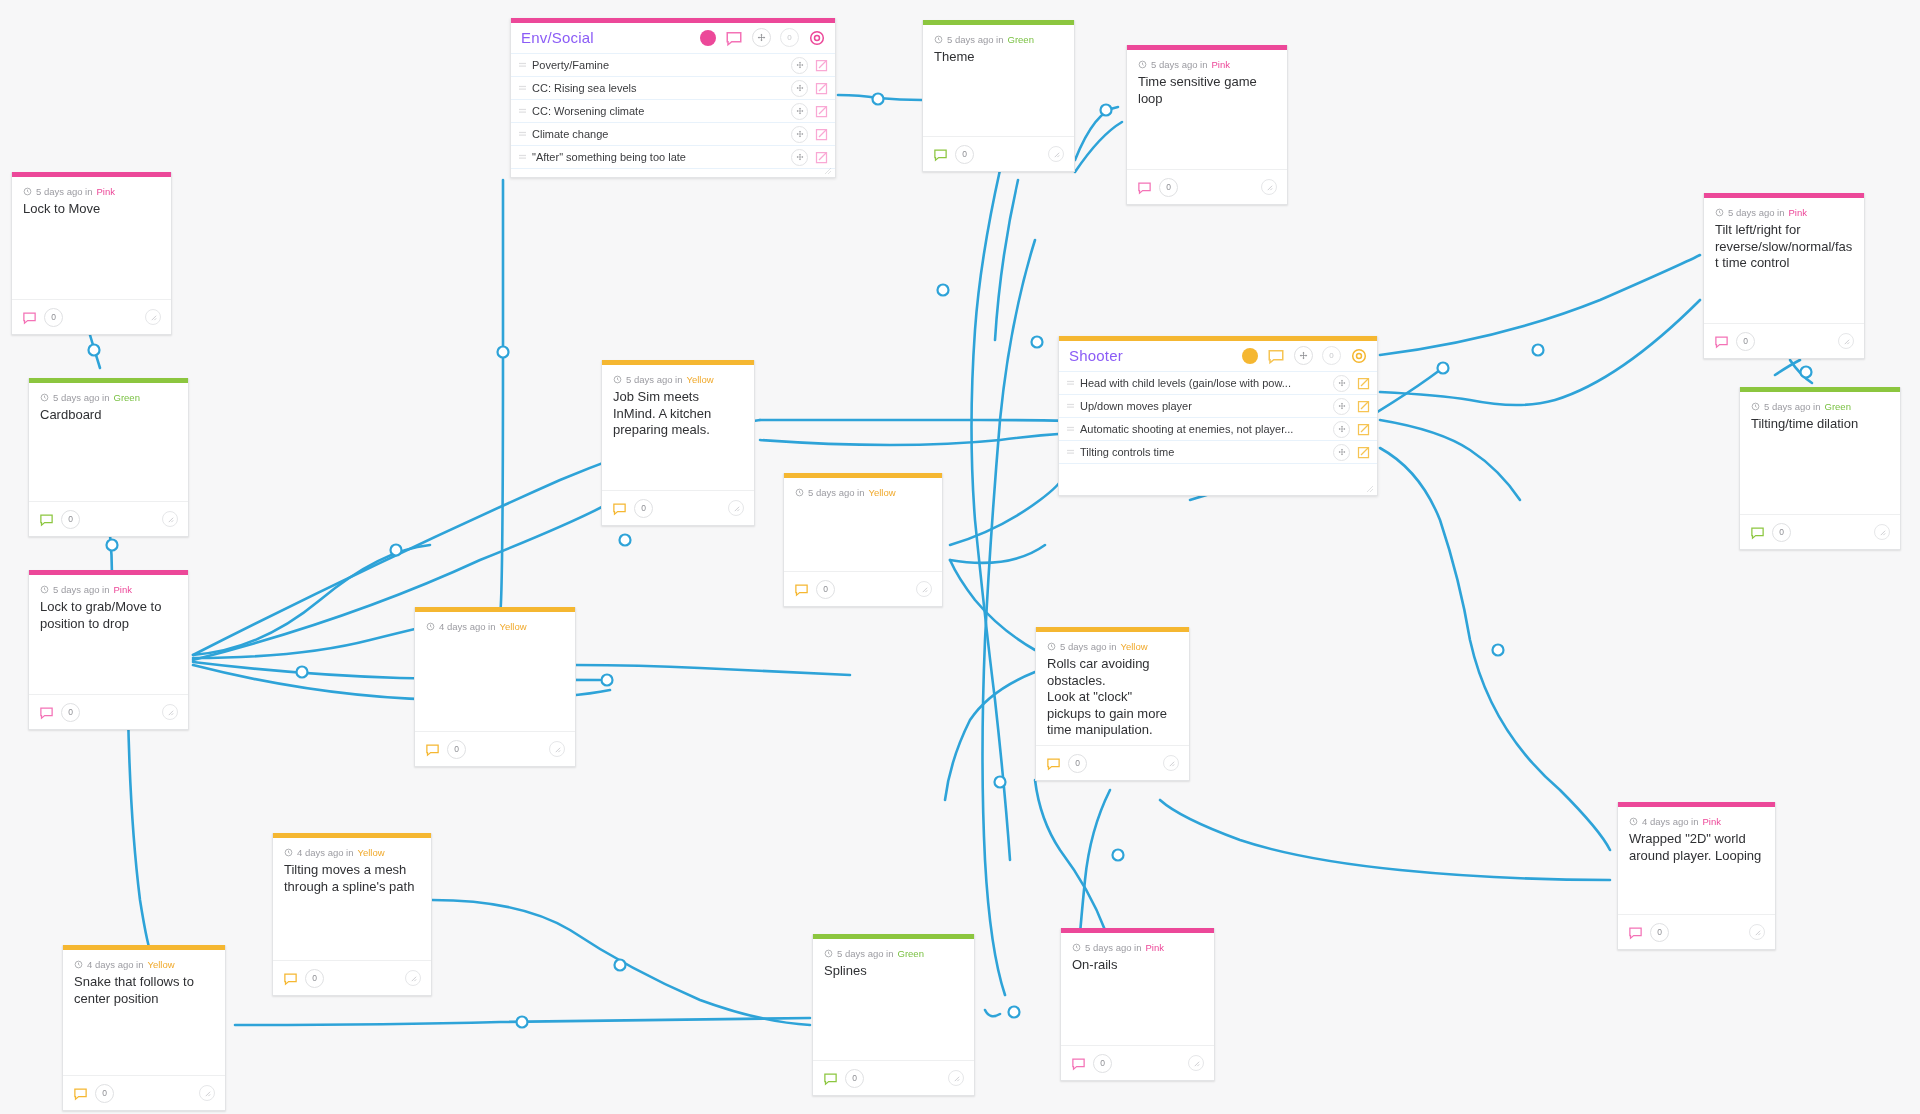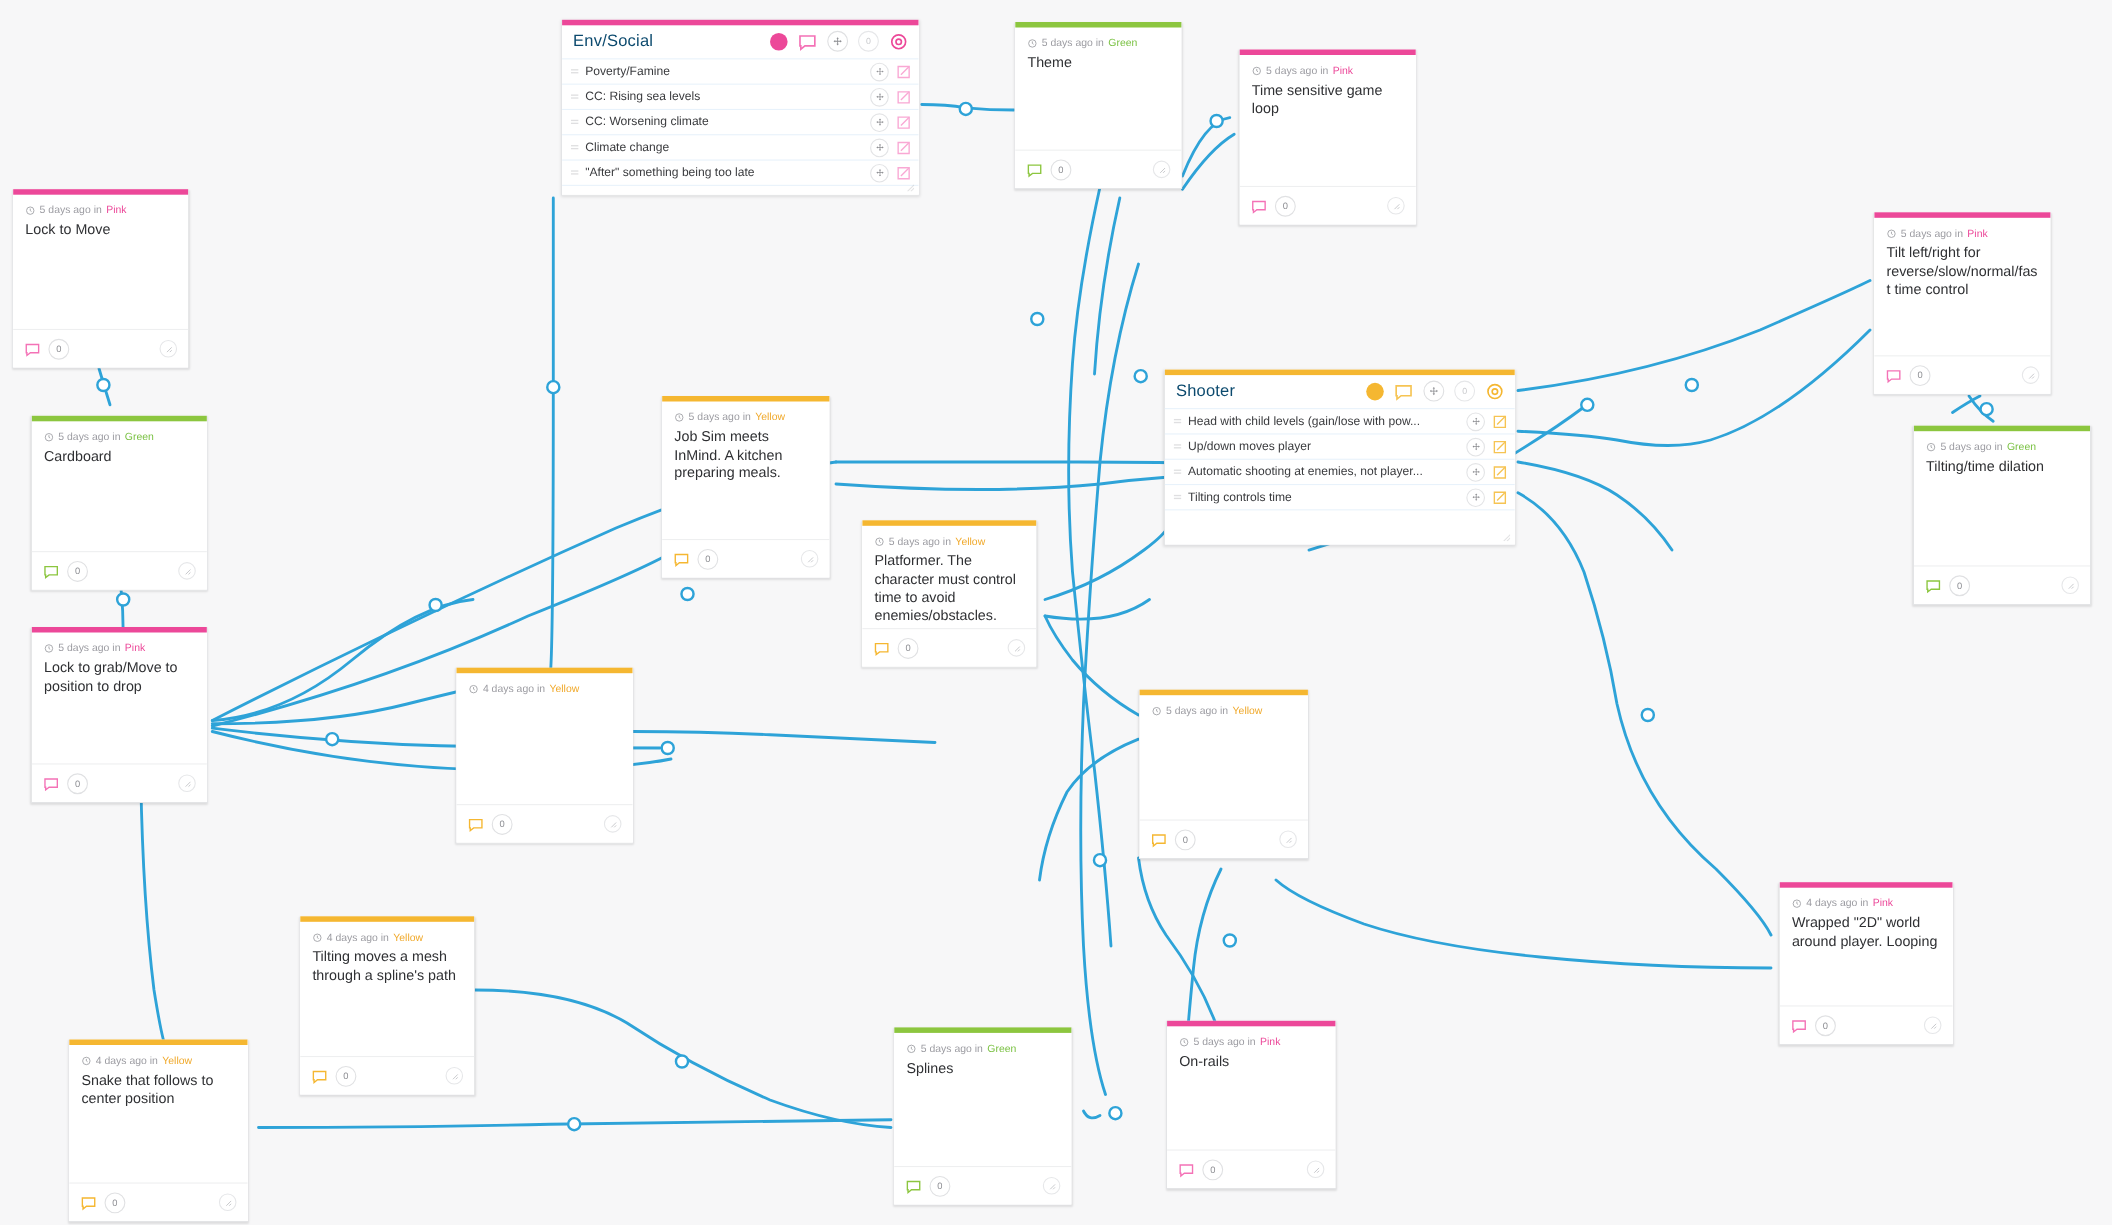--- a/index.html
+++ b/index.html
@@ -44,21 +44,21 @@
 
   
   .lcard{
     position:absolute;z-index:4;background:#fff;
     border:1px solid #e3e4e6;border-top-width:0;
     box-shadow:0 1px 3px rgba(0,0,0,.11);
     box-sizing:border-box;display:flex;flex-direction:column;border-radius:1px;
   }
   .lcard .lbar{height:5px;width:100%;flex:0 0 5px;}
   .lhead{display:flex;align-items:center;padding:5px 9px 6px 10px;gap:0;}
-  .lhead .ltitle{font-size:15px;color:#0c4a6e;flex:1 1 auto;letter-spacing:.2px;}
+  .lhead .ltitle{font-size:15px;color:#8b5cf6;flex:1 1 auto;letter-spacing:.2px;}
   .lhead .hicons{display:flex;align-items:center;gap:9px;}
   .lhead .bubble{width:18px;height:18px;}
   .lhead .dot{width:16px;height:16px;border-radius:50%;}
   .lhead .circ{width:17px;height:17px;border-radius:50%;border:1px solid #dfe0e2;display:flex;align-items:center;justify-content:center;}
   .lhead .circg{width:17px;height:17px;border-radius:50%;border:1px solid #e6e7e9;display:flex;align-items:center;justify-content:center;font-size:8px;color:#c8c9cc;}
   .lrow{
     display:flex;align-items:center;height:22px;
     border-top:1px solid #e8f2fb;padding:0 6px 0 8px;gap:6px;
   }
   .lrow .grip{width:7px;height:7px;flex:0 0 7px;opacity:.45;}
@@ -581,21 +581,20 @@
     <div class="bar" style="background:#f5b731"></div>
     <div class="body">
       <div class="meta">
         <svg class="clock" viewBox="0 0 24 24" fill="none" stroke="#a9aaae" stroke-width="2.4">
             <circle cx="12" cy="12" r="9"></circle>
             <path d="M12 7v5l3 2"></path>
           </svg>
         <span>5 days ago in</span>
         <span class="cat" style="color:#f0a92b">Yellow</span>
       </div>
-      <div class="title">Platformer. The character must control time to avoid enemies/obstacles.</div>
     </div>
     <div class="foot">
       <svg class="ico" viewBox="0 0 24 24" fill="none" stroke="#f5b731" stroke-width="2">
           <path d="M3 5h18v12H9l-5 4v-4H3z"></path>
         </svg>
       <span class="cnt">0</span>
       <span class="spacer"></span>
       <span class="resize">
           <svg viewBox="0 0 8 8" width="7" height="7" stroke="#c6c7ca" fill="none" stroke-width="1">
             <path d="M7 2L2 7M7 5L5 7"></path>
@@ -634,20 +633,22 @@
     <div class="bar" style="background:#f5b731"></div>
     <div class="body">
       <div class="meta">
         <svg class="clock" viewBox="0 0 24 24" fill="none" stroke="#a9aaae" stroke-width="2.4">
             <circle cx="12" cy="12" r="9"></circle>
             <path d="M12 7v5l3 2"></path>
           </svg>
         <span>5 days ago in</span>
         <span class="cat" style="color:#f0a92b">Yellow</span>
       </div>
+      <div class="title" style="white-space:pre-line;">Rolls car avoiding obstacles.
+Look at "clock" pickups to gain more time manipulation.</div>
     </div>
     <div class="foot">
       <svg class="ico" viewBox="0 0 24 24" fill="none" stroke="#f5b731" stroke-width="2">
           <path d="M3 5h18v12H9l-5 4v-4H3z"></path>
         </svg>
       <span class="cnt">0</span>
       <span class="spacer"></span>
       <span class="resize">
           <svg viewBox="0 0 8 8" width="7" height="7" stroke="#c6c7ca" fill="none" stroke-width="1">
             <path d="M7 2L2 7M7 5L5 7"></path>

